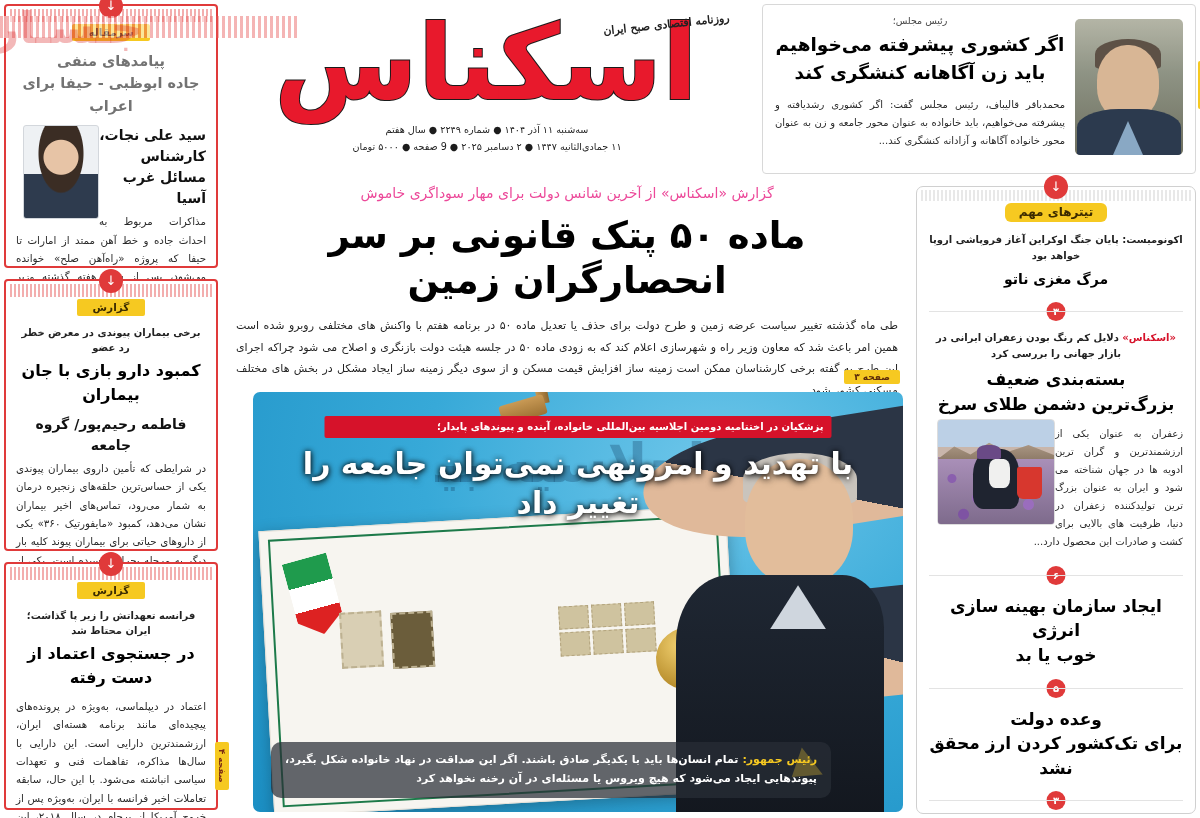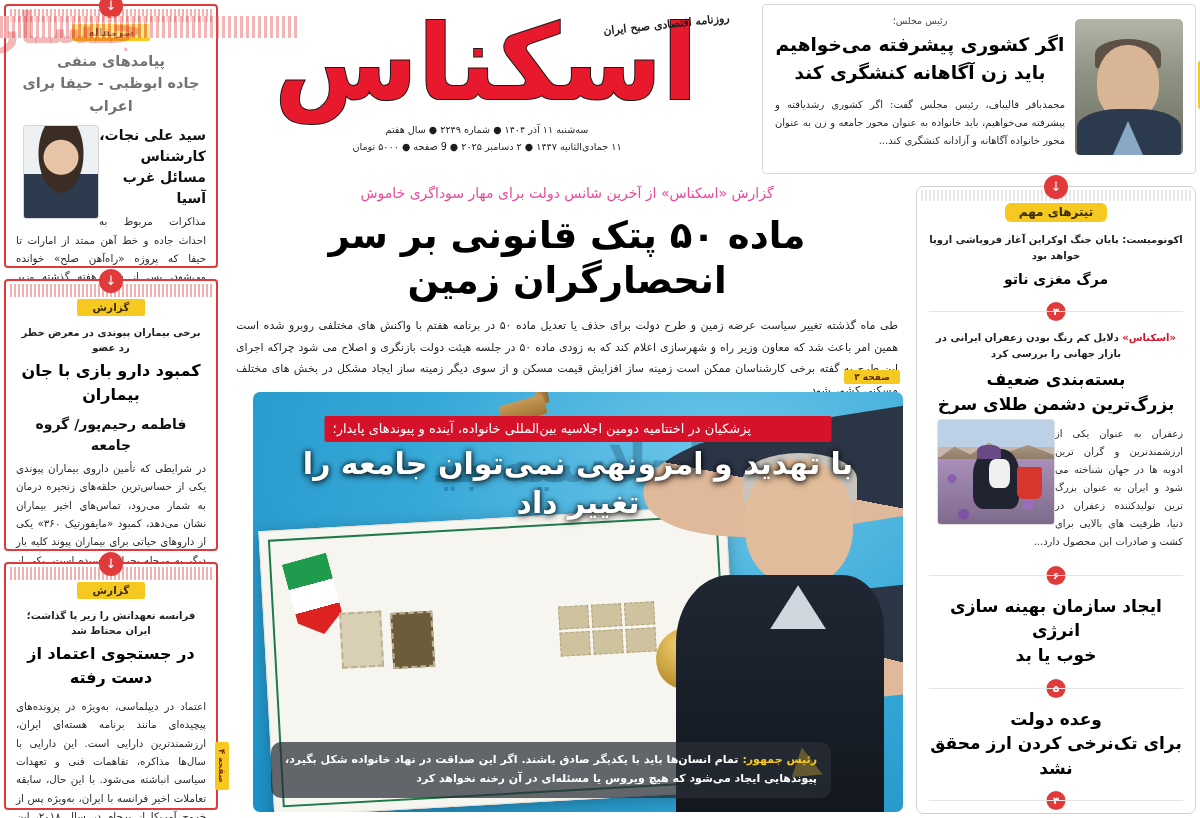--- a/index.html
+++ b/index.html
@@ -257,22 +257,22 @@
     position: absolute; right: 0; top: 116px; width: 94%; height: 74%;
     background: linear-gradient(180deg,#1f2733,#12161d); border-radius: 26% 20% 0 0;
   }
   .mp-person .collar {
     position: absolute; right: 26%; top: 126px; width: 56px; height: 44px;
     background: #cfd6de; clip-path: polygon(50% 0,100% 100%,0 100%);
   }
   .mp-caption-bar {
     position: absolute; left: 50%; transform: translateX(-50%);
     top: 24px; width: 78%;
-    background: #d6122a; color: #fff; font-size: 13px; font-weight: normal;
-    text-align: left; padding: 4px 8px; border-radius: 2px; line-height: 1.4;
+    background: #d6122a; color: #fff; font-size: 10px; font-weight: bold;
+    text-align: right; padding: 4px 8px; border-radius: 2px; line-height: 1.4;
   }
   .mp-headline {
     position: absolute; left: 0; right: 0; top: 52px;
     text-align: center; font-size: 30px; font-weight: bold; color: #fff;
     line-height: 1.3; padding: 0 14px;
     text-shadow: 0 0 5px rgba(0,0,0,.85), 0 2px 7px rgba(0,0,0,.75);
   }
   .mp-quote {
     position: absolute; left: 18px; right: 72px; bottom: 14px;
     background: rgba(40,46,54,.72); border-radius: 10px;
@@ -507,21 +507,21 @@
     </div>
 
     <div class="side-item" style="padding-bottom:20px;">
       <div class="si-title sm" style="white-space:pre-line;">ایجاد سازمان بهینه سازی انرژی
 خوب یا بد</div>
       <span class="nb-bottom">۵</span>
     </div>
 
     <div class="side-item" style="padding-bottom:20px;">
       <div class="si-title sm" style="white-space:pre-line;">وعده دولت
-برای تک‌نرخی کردن ارز محقق نشد</div>
+برای تک‌کشور کردن ارز محقق نشد</div>
       <span class="nb-bottom">۳</span>
     </div>
 
     <div class="side-item" style="padding-bottom:20px;">
       
       
     </div>
   </div>
 
 </div>

